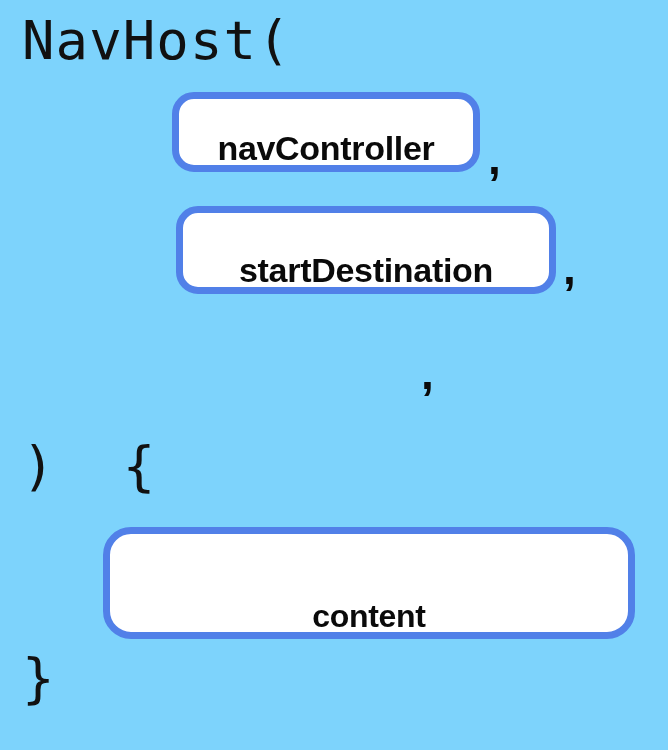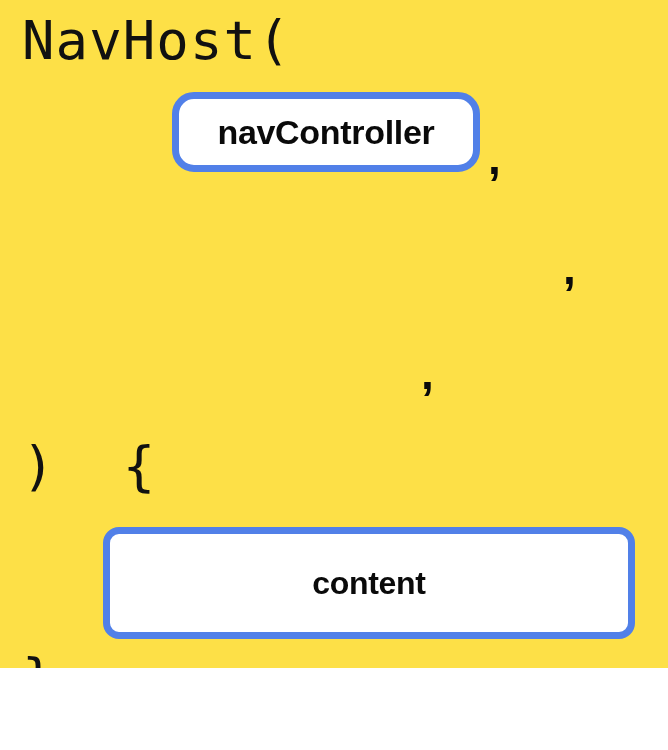--- a/index.html
+++ b/index.html
@@ -3,22 +3,22 @@
 <meta charset="utf-8">
 <style>
   html, body {
     margin: 0;
     padding: 0;
     background: #ffffff;
   }
   #canvas {
     position: relative;
     width: 668px;
-    height: 668px;
-    background: #fde047;
+    height: 750px;
+    background: #7dd3fc;
     overflow: hidden;
     font-family: "Liberation Sans", sans-serif;
   }
 
   
   .code-token {
     position: absolute;
     font-family: "DejaVu Sans Mono", "Liberation Mono", monospace;
     font-weight: 400;
     color: #111111;
@@ -43,21 +43,21 @@
   }
 
   
   .param-box {
     position: absolute;
     box-sizing: border-box;
     border: 7px solid #5180E8;
     border-radius: 22px;
     background: #ffffff;
     display: flex;
-    align-items: center;
+    align-items: flex-end;
     justify-content: center;
   }
   .param-box .param-label {
     font-family: "Liberation Sans", sans-serif;
     font-weight: bold;
     color: #0a0a0a;
     font-size: 34px;
     line-height: 1;
     letter-spacing: -0.3px;
     white-space: nowrap;
@@ -79,21 +79,21 @@
     left: 172px;
     top: 330px;
     width: 240px;
     height: 80px;
   }
   #box-content {
     left: 103px;
     top: 527px;
     width: 532px;
     height: 112px;
-    border-radius: 16px;
+    border-radius: 28px;
   }
   #box-content .param-label {
     font-size: 32px;
   }
 
   
   .comma {
     position: absolute;
     font-family: "Liberation Sans", sans-serif;
     font-weight: bold;
@@ -110,20 +110,23 @@
 
 <div id="canvas">
 
   <div class="code-token" id="tok-navhost">NavHost(</div>
 
   <div class="param-box" id="box-navcontroller">
     <span class="param-label">navController</span>
   </div>
   <div class="comma" id="comma-1">,</div>
 
+  <div class="param-box" id="box-startdestination">
+    <span class="param-label">startDestination</span>
+  </div>
   <div class="comma" id="comma-2">,</div>
 
   <div class="comma" id="comma-3">,</div>
 
   <div class="code-token" id="tok-closeparen-brace">)  {</div>
 
   <div class="param-box" id="box-content">
     <span class="param-label">content</span>
   </div>
 

